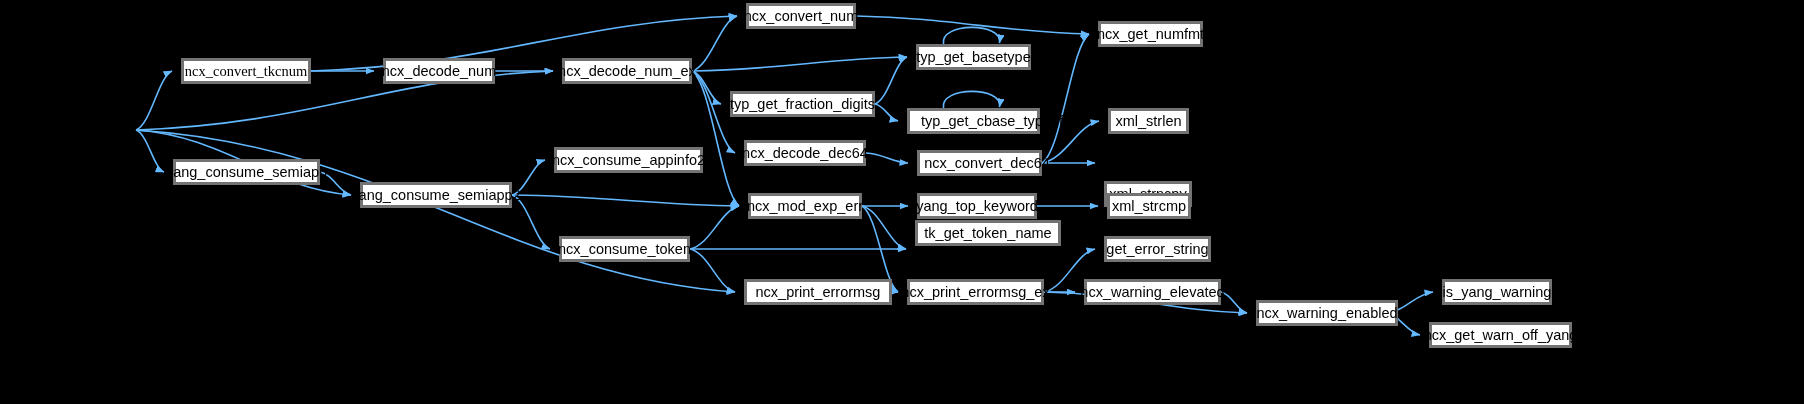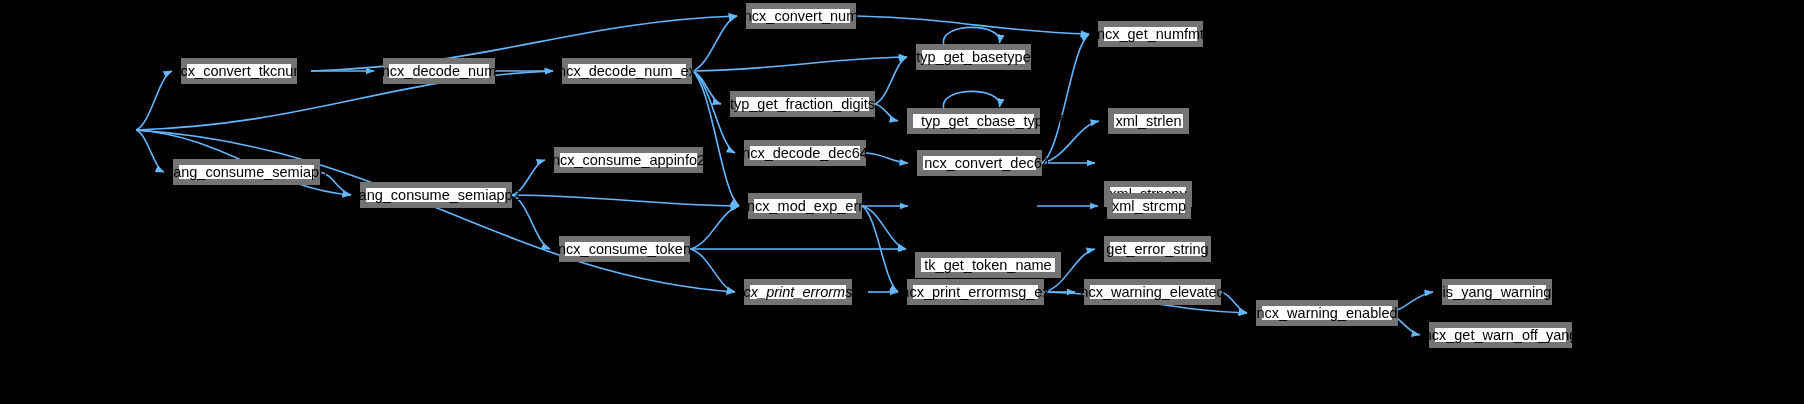--- a/index.html
+++ b/index.html
@@ -21,21 +21,21 @@
     left: 0;
     top: 0;
     width: 1804px;
     height: 404px;
     pointer-events: none;
   }
   .node {
     position: absolute;
     box-sizing: border-box;
     background: #ffffff;
-    border: 6px solid #737373;
+    border: 3px solid #737373;
     color: #000000;
     font-size: 14.5px;
     line-height: 1;
     display: flex;
     align-items: center;
     justify-content: center;
     white-space: nowrap;
     height: 26px;
     letter-spacing: 0px;
     z-index: 5;
@@ -94,21 +94,21 @@
       <path d="M862,206 C877.12,214.6 884.32,283.4 898,292" fill="none" stroke="#63b8ff" stroke-width="1.6" marker-end="url(#ah)"></path>
       <path d="M1037,206 L1098,206" fill="none" stroke="#63b8ff" stroke-width="1.6" marker-end="url(#ah)"></path>
       <path d="M868,292 L898,292" fill="none" stroke="#63b8ff" stroke-width="1.6" marker-end="url(#ah)"></path>
       <path d="M1044,292 C1065.42,287.7 1075.62,253.3 1095,249" fill="none" stroke="#63b8ff" stroke-width="1.6" marker-end="url(#ah)"></path>
       <path d="M1044,292 L1075,292" fill="none" stroke="#63b8ff" stroke-width="1.6" marker-end="url(#ah)"></path>
       <path d="M1044,292 C1129.26,294.1 1169.86,310.9 1247,313" fill="none" stroke="#63b8ff" stroke-width="1.6" marker-end="url(#ah)"></path>
       <path d="M1221,292 C1231.92,294.1 1237.12,310.9 1247,313" fill="none" stroke="#63b8ff" stroke-width="1.6" marker-end="url(#ah)"></path>
       <path d="M1386,313 C1405.74,310.9 1415.14,294.1 1433,292" fill="none" stroke="#63b8ff" stroke-width="1.6" marker-end="url(#ah)"></path>
       <path d="M1386,313 C1400.28,315.2 1407.08,332.8 1420,335" fill="none" stroke="#63b8ff" stroke-width="1.6" marker-end="url(#ah)"></path>
     </svg>
-    <div class="node" style="left: 181px; top: 58px; width: 116px;">
+    <div class="node" style="left: 181px; top: 58px; width: 130px; font-family: Liberation Serif, serif;">
       <span class="node-label">ncx_convert_tkcnum</span>
     </div>
     <div class="node" style="left: 173px; top: 159px; width: 147px;">
       <span class="node-label">yang_consume_semiapp</span>
     </div>
     <div class="node" style="left: 383px; top: 58px; width: 112px;">
       <span class="node-label">ncx_decode_num</span>
     </div>
     <div class="node" style="left: 360px; top: 182px; width: 152px;">
       <span class="node-label">yang_consume_semiapp2</span>
@@ -127,33 +127,36 @@
     </div>
     <div class="node" style="left: 730px; top: 91px; width: 145px;">
       <span class="node-label">typ_get_fraction_digits</span>
     </div>
     <div class="node" style="left: 744px; top: 140px; width: 122px;">
       <span class="node-label">ncx_decode_dec64</span>
     </div>
     <div class="node" style="left: 748px; top: 193px; width: 114px;">
       <span class="node-label">ncx_mod_exp_err</span>
     </div>
-    <div class="node" style="left: 744px; top: 279px; width: 108px; font-style: italic;">
+    <div class="node" style="left: 744px; top: 279px; width: 148px;">
       <span class="node-label">ncx_print_errormsg</span>
     </div>
     <div class="node" style="left: 916px; top: 44px; width: 115px;">
       <span class="node-label">typ_get_basetype</span>
     </div>
     <div class="node" style="left: 907px; top: 108px; width: 133px; padding-left: 37px;">
       <span class="node-label">typ_get_cbase_typdef</span>
     </div>
     <div class="node" style="left: 917px; top: 150px; width: 125px; padding-left: 15px;">
       <span class="node-label">ncx_convert_dec64</span>
     </div>
-    <div class="node" style="left: 915px; top: 252px; width: 146px;">
+    <div class="node" style="left: 917px; top: 193px; width: 120px;">
+      <span class="node-label">yang_top_keyword</span>
+    </div>
+    <div class="node" style="left: 915px; top: 220px; width: 146px;">
       <span class="node-label">tk_get_token_name</span>
     </div>
     <div class="node" style="left: 907px; top: 279px; width: 137px;">
       <span class="node-label">ncx_print_errormsg_ex</span>
     </div>
     <div class="node" style="left: 1098px; top: 21px; width: 105px;">
       <span class="node-label">ncx_get_numfmt</span>
     </div>
     <div class="node" style="left: 1108px; top: 108px; width: 81px;">
       <span class="node-label">xml_strlen</span>

